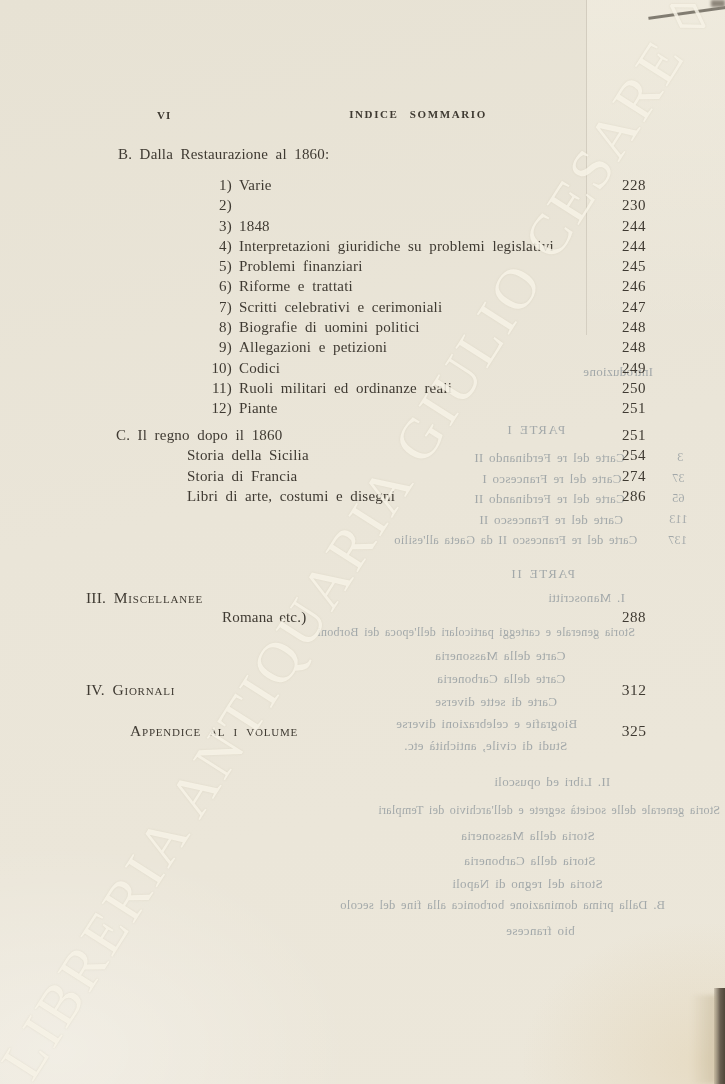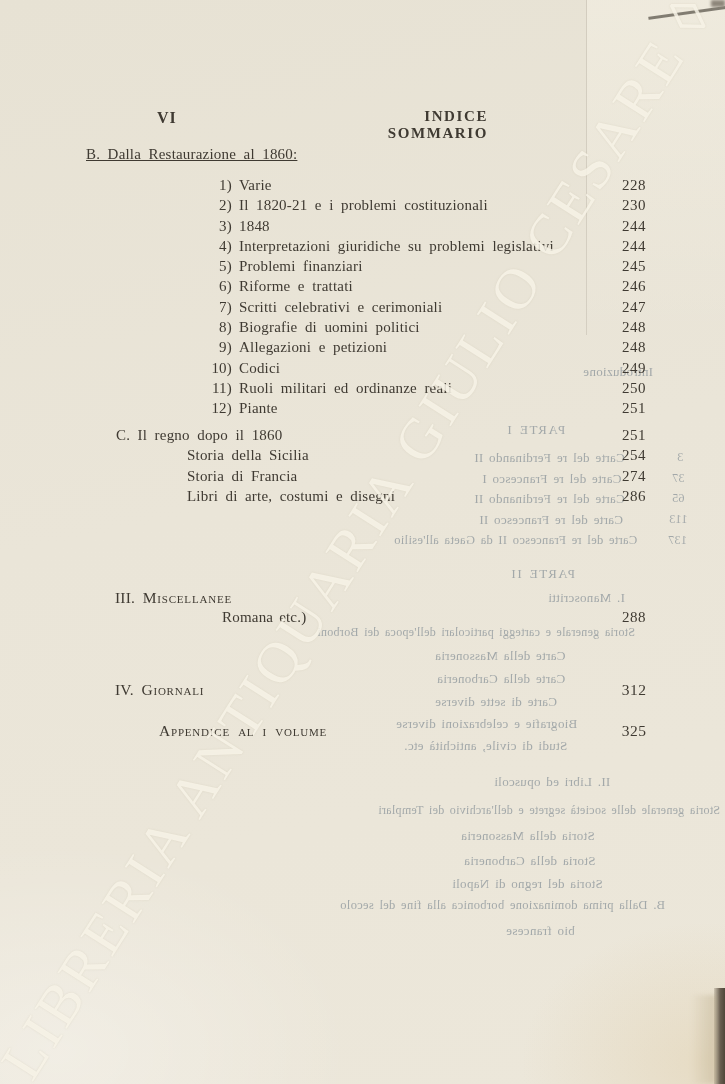--- a/index.html
+++ b/index.html
@@ -24,42 +24,42 @@
     transform:rotate(-8deg);filter:blur(0.4px);opacity:0.85;}
   .corner-dot{position:absolute;right:0;top:0;width:14px;height:7px;background:#8d867a;filter:blur(1.5px);}
   
   .edge-strip{position:absolute;right:0;top:988px;width:11px;height:96px;
     background:linear-gradient(90deg,rgba(138,124,102,0.25),#6a6052 55%,#4f4739);filter:blur(0.5px);}
   .edge-soft{position:absolute;right:9px;top:995px;width:26px;height:89px;
     background:linear-gradient(90deg,rgba(190,170,130,0),rgba(170,150,112,0.30));filter:blur(2px);}
 
   
   .ink{color:#3f3a32;}
-  #folio{position:absolute;left:157px;top:109px;font-size:16px;font-weight:bold;letter-spacing:1px;}
-  #running-title{position:absolute;left:348px;top:108px;width:140px;text-align:right;
-    font-size:15px;font-weight:bold;letter-spacing:1.6px;word-spacing:7px;font-family:Liberation Serif, serif;}
+  #folio{position:absolute;left:157px;top:109px;font-size:11px;font-weight:bold;letter-spacing:1px;}
+  #running-title{position:absolute;left:348px;top:108px;width:140px;text-align:center;
+    font-size:11px;font-weight:bold;letter-spacing:1.6px;word-spacing:7px;font-family:Liberation Serif, serif;}
 
   .grp{position:absolute;left:0;right:0;}
   .row{position:relative;height:20.3px;font-size:15px;word-spacing:3.5px;letter-spacing:0.2px;white-space:nowrap;}
   .row .pg{position:absolute;right:68px;top:0;width:46px;text-align:center;letter-spacing:0.5px;}
 
   #grp-b{top:146px;}
-  .r-bhead{padding-left:86px;text-decoration:underline;}
+  .r-bhead{padding-left:118px;}
 
   #grp-items{top:177px;}
   .r-item .num{position:absolute;left:198px;width:34px;display:inline-block;text-align:right;}
   .r-item .lbl{position:absolute;left:239px;text-align:center;}
 
   #grp-c{top:427px;}
   .r-c{padding-left:116px;}
   .r-plain{padding-left:187px;}
 
   .sc{font-variant:small-caps;letter-spacing:0.8px;}
   #grp-misc{top:589px;}
-  .r-roman{padding-left:115px;font-size:15.5px;}
+  .r-roman{padding-left:86px;font-size:15.5px;}
   .r-roman .sc{font-size:15.5px;}
   #grp-misc .r-paren1{padding-left:191px;margin-top:11px;word-spacing:2px;}
   #grp-misc .r-paren2{padding-left:222px;word-spacing:2px;}
   #grp-iv{top:681px;}
   #grp-app{top:722px;margin-left:44px;}
 
   
   #bleed{position:absolute;inset:0;pointer-events:none;}
   .bleed-line{
     position:absolute;transform:scaleX(-1);
@@ -183,21 +183,20 @@
   <div id="grp-items" class="grp ink">
 
       <div class="row r-item">
         <span class="num">1)</span>
         <span class="lbl">Varie</span>
         <span class="pg">228</span>
       </div>
 
       <div class="row r-item">
         <span class="num">2)</span>
-        <span class="lbl">Il 1820-21 e i problemi costituzionali</span>
         <span class="pg">230</span>
       </div>
 
       <div class="row r-item">
         <span class="num">3)</span>
         <span class="lbl">1848</span>
         <span class="pg">244</span>
       </div>
 
       <div class="row r-item">

